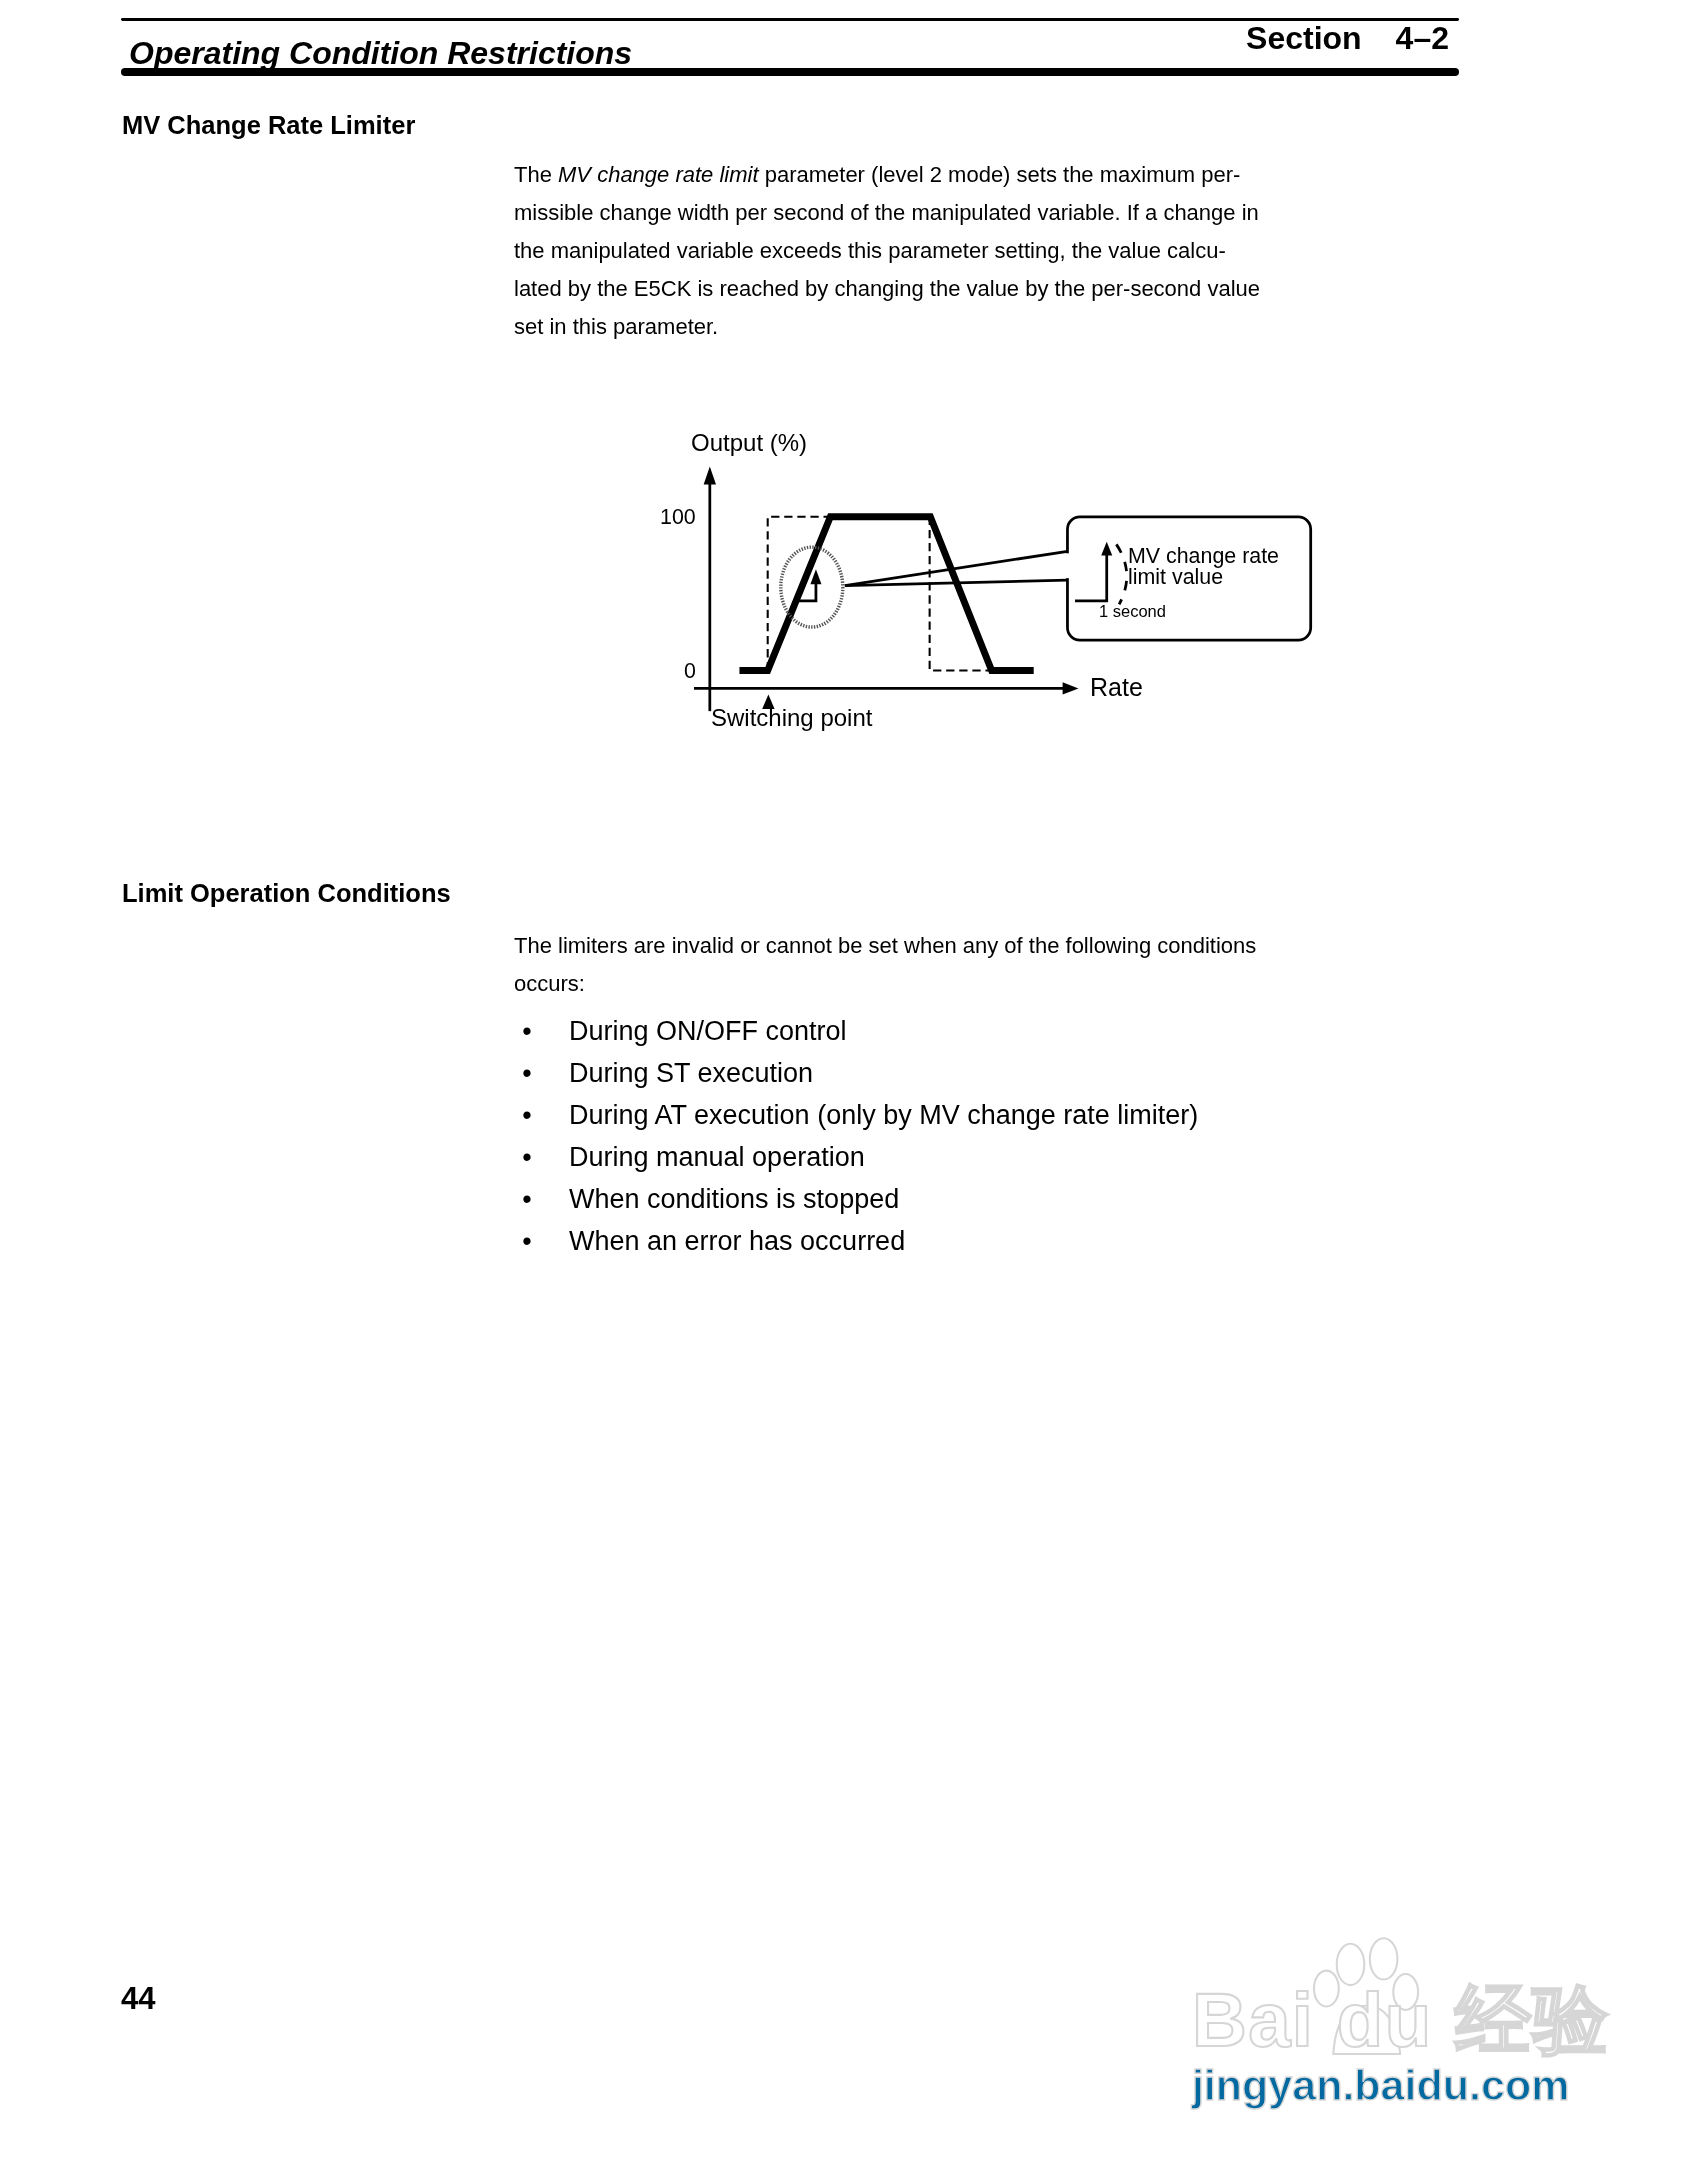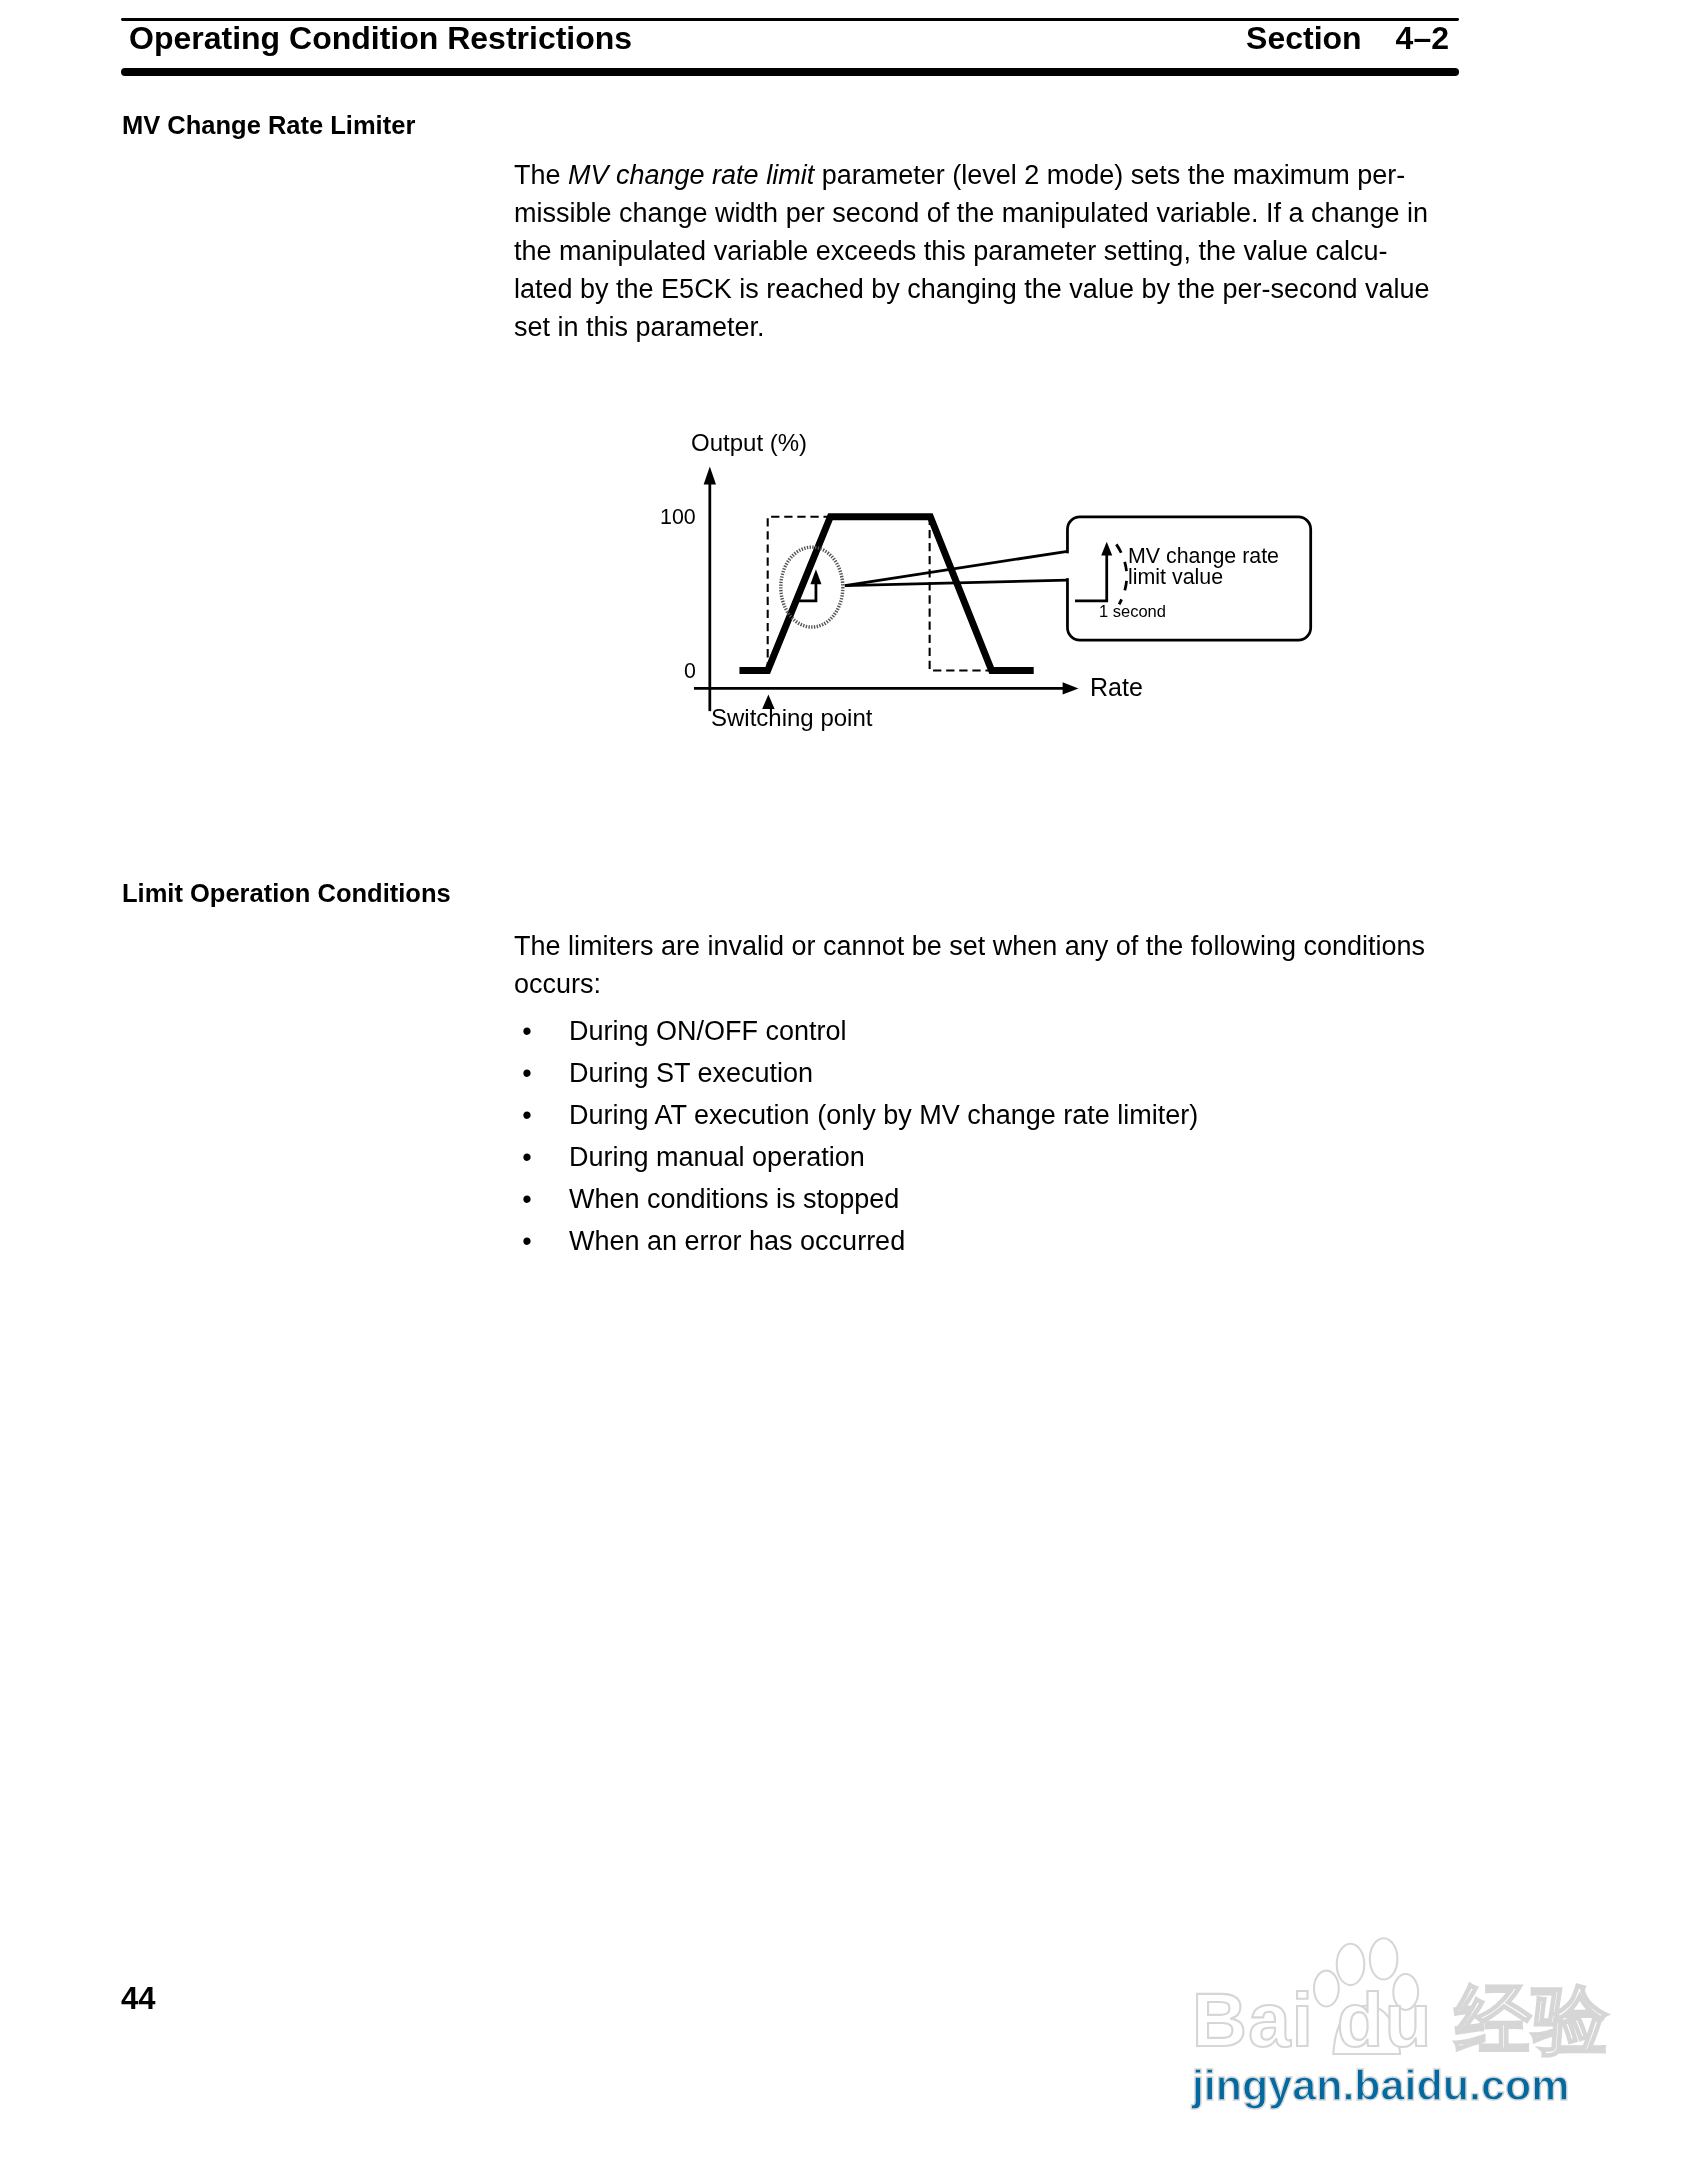--- a/index.html
+++ b/index.html
@@ -19,40 +19,40 @@
     
     .hdr-line-thin {
       position: absolute; left: 121px; top: 18px; width: 1338px; height: 2.8px;
       background: #000; border-radius: 1.4px;
     }
     .hdr-line-thick {
       position: absolute; left: 121px; top: 68px; width: 1338px; height: 8.3px;
       background: #000; border-radius: 4.1px;
     }
     .hdr-title {
-      position: absolute; left: 129px; top: 19px;
-      font-size: 32px; font-weight: bold; 
+      position: absolute; left: 129px; top: 34px;
+      font-size: 32px; font-weight: bold; font-style: italic;
       line-height: 39px; white-space: nowrap;
     }
     .hdr-section {
       position: absolute; right: 238px; top: 19.3px;
       font-size: 32px; font-weight: bold; line-height: 39px; white-space: nowrap;
     }
     .hdr-section .num { margin-left: 34px; }
 
     
     .side-heading {
       position: absolute; left: 122px;
       font-size: 25.5px; font-weight: bold; line-height: 30px; white-space: nowrap;
     }
 
     
     .body-text {
       position: absolute; left: 514px; width: 951px;
-      font-size: 27px; line-height: 38px;
+      font-size: 22px; line-height: 38px;
     }
     .body-text .line { display: block; white-space: nowrap; height: 38px; }
     .body-text em { font-style: italic; }
 
     .bullets {
       position: absolute; left: 514px; top: 1010px; width: 951px;
       margin: 0; padding: 0; list-style: none;
       font-size: 27px; line-height: 42px;
     }
     .bullets li { position: relative; padding-left: 55px; white-space: nowrap; }

